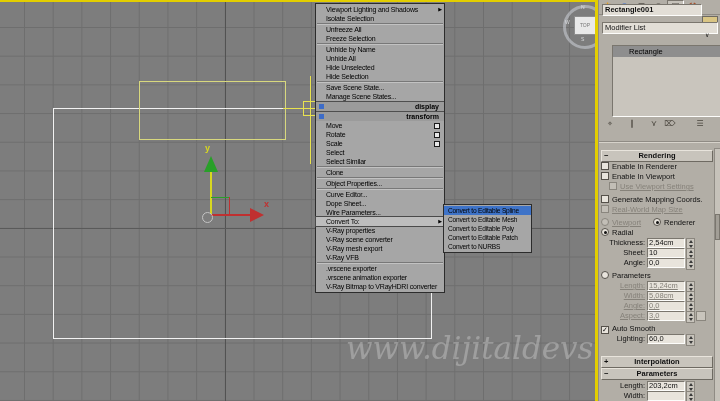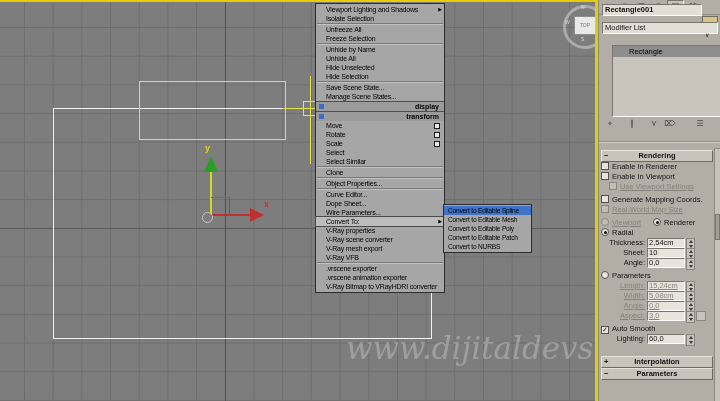--- a/index.html
+++ b/index.html
@@ -247,19 +247,23 @@
       </div>
 
     <div class="abs rollhdr" style="top:356px;">
       <span class="pm">+</span>
       <span>Interpolation</span>
     </div>
     <div class="abs rollhdr" style="top:368px;">
       <span class="pm">−</span>
       <span>Parameters</span>
     </div>
+    <div class="rbody" style="top:381px;" id="parameters-body">
+        <div class="prow"><span class="slbl">Length:</span><span class="sfld"><span>203,2cm</span></span><span class="spn"></span></div>
+        <div class="prow"><span class="slbl">Width:</span><span class="sfld"><span></span></span><span class="spn"></span></div>
+      </div>
 
     <div class="abs" id="pscroll">
       <div class="abs" id="pthumb"></div>
     </div>
   </div>
 
 </div>
 
 </body></html>

